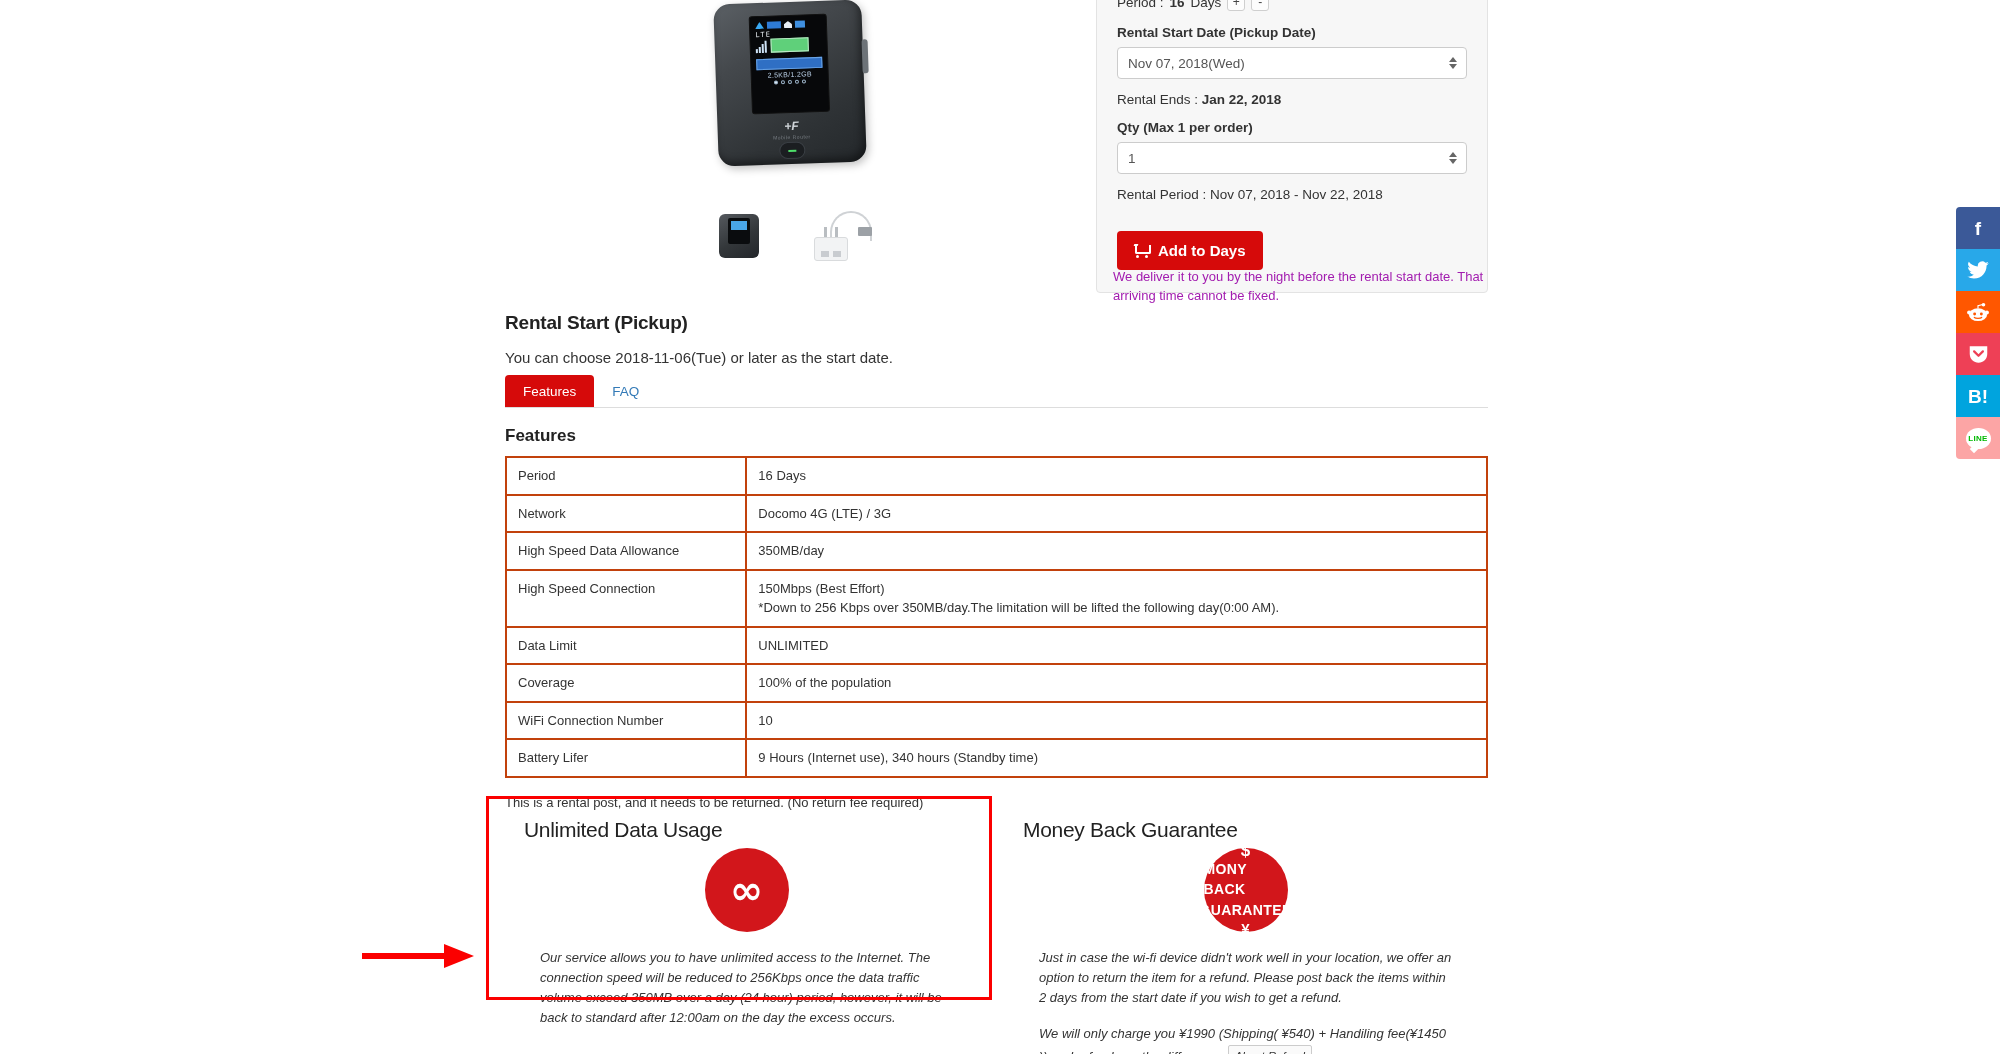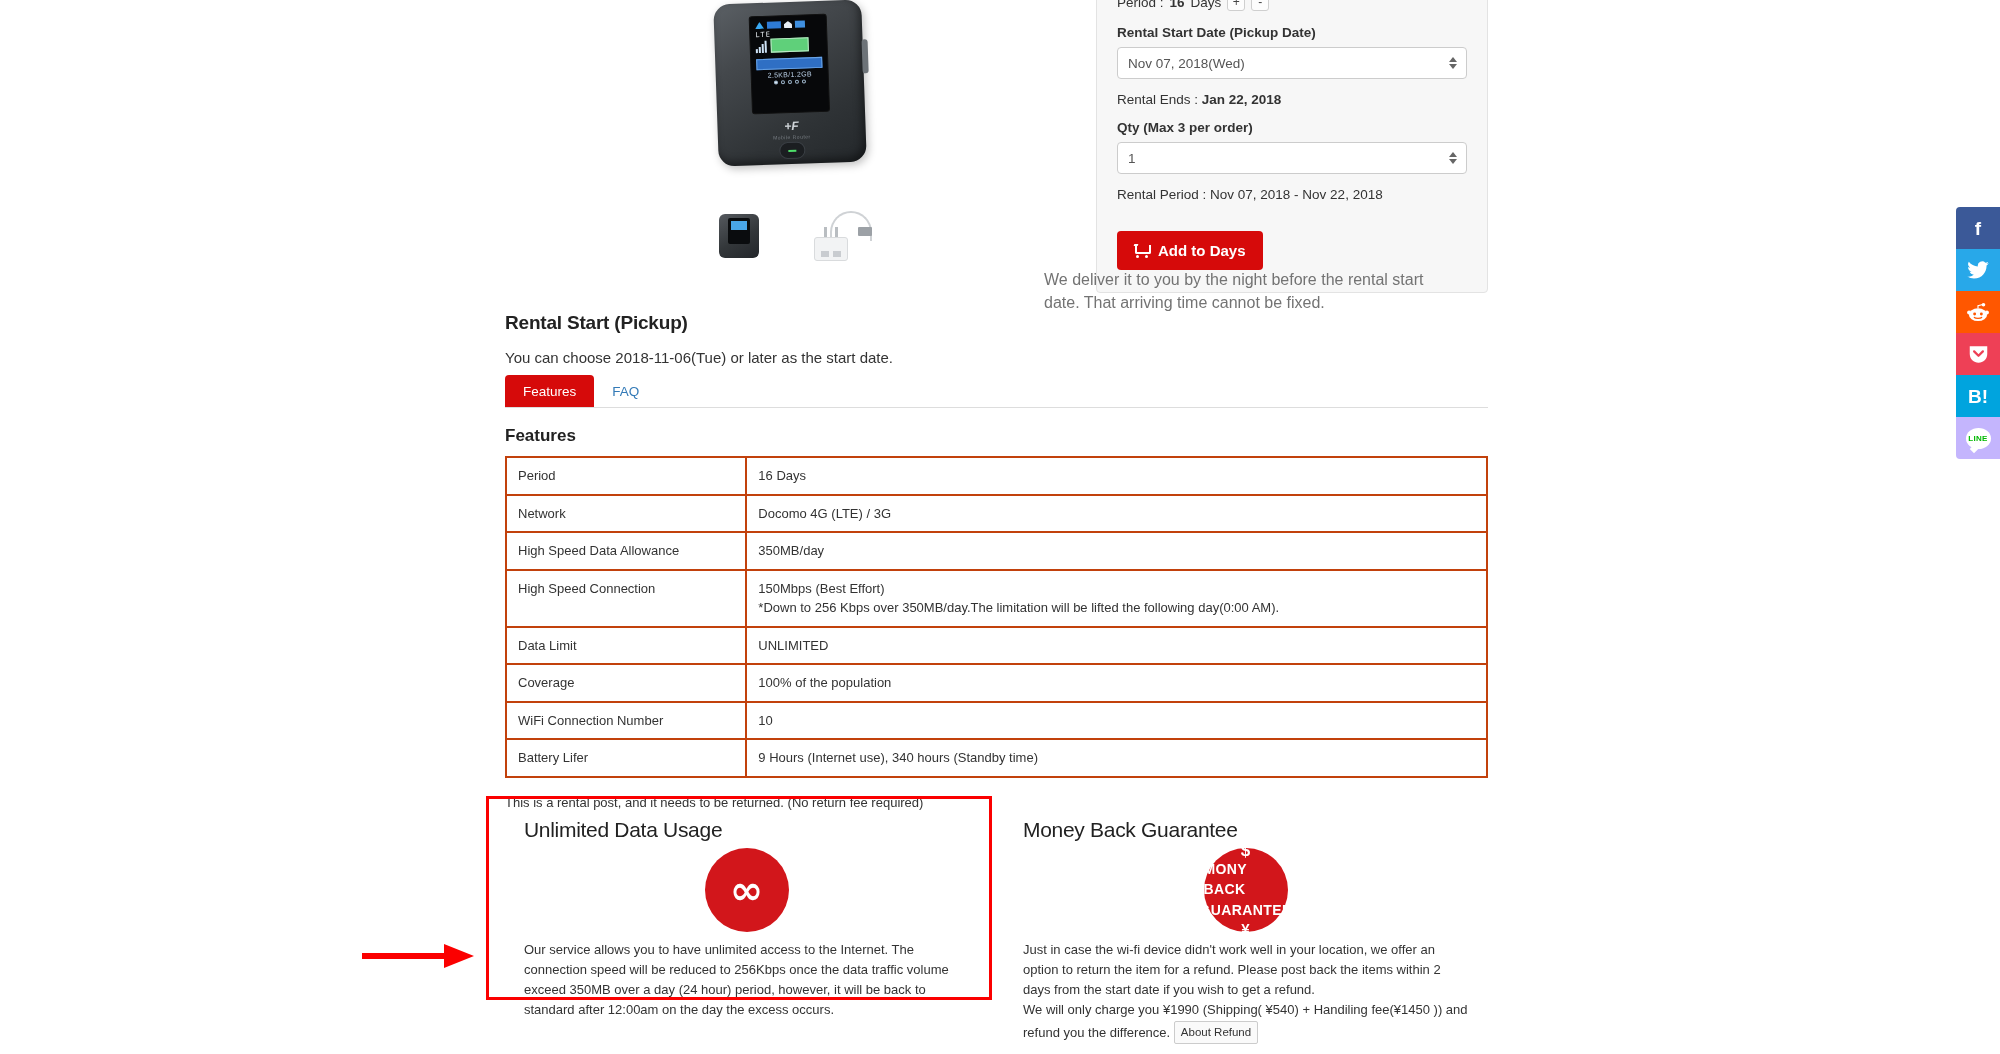--- a/index.html
+++ b/index.html
@@ -144,22 +144,22 @@
   }
   .cart-icon:after{
     content:"";position:absolute;left:0;top:0px;width:4px;height:2px;background:#fff;
     transform:skewX(-20deg);
   }
   .cart-wheels{position:absolute;left:2px;bottom:0;width:12px;height:3px;}
   .cart-wheels i{position:absolute;width:3px;height:3px;border-radius:50%;background:#fff;}
   .cart-wheels i:first-child{left:0}.cart-wheels i:last-child{right:0}
 
   .deliver-note{
-    position:absolute;left:1044px;top:268px;width:392px;
-    font-size:16px;line-height:1.45;color:#737373;
+    position:absolute;left:1113px;top:268px;width:392px;
+    font-size:13px;line-height:1.45;color:#a21caf;
   }
 
   
   .content {
     position:absolute; left:505px; top:312px; width:983px;
   }
   h2.sec-title{ font-size:19px;font-weight:bold;color:#222;margin:0 0 11px 0;letter-spacing:-.2px;}
   .sub-note{ font-size:15px;color:#333;margin:15px 0 9px 0;}
   .tabs{ display:flex; align-items:flex-end; border-bottom:1px solid #dddddd;}
   .tab{
@@ -180,21 +180,21 @@
   .promo h2{ font-size:21px;font-weight:normal;color:#222;margin:0 0 6px 0;letter-spacing:-.3px;}
   .badge-wrap{ display:flex;justify-content:center;margin:4px 0 8px 0;}
   .badge{
     width:84px;height:84px;border-radius:50%;background:#d2161b;
     display:flex;flex-direction:column;align-items:center;justify-content:center;color:#fff;
   }
   .badge .inf{ font-size:40px;line-height:.7;font-weight:bold;font-family:"DejaVu Sans", sans-serif;}
   .badge .dollar{ font-size:17px;font-weight:bold;line-height:1;margin-top:-2px;}
   .badge .mb1,.badge .mb2{ font-size:14px;font-weight:bold;letter-spacing:.4px;line-height:1.45;}
   .badge .yen{ font-size:15px;font-weight:bold;line-height:1;margin-top:1px;}
-  .promo p{ font-size:13px;line-height:1.55;color:#333;margin:0;}
+  .promo p{ font-size:13px;line-height:1.55;color:#333;margin:16px;font-style:italic;}
   .inline-btn{
     display:inline-block;font-size:11.5px;padding:2px 6px;
     border:1px solid #cccccc;background:#fafafa;color:#333;border-radius:2px;
     cursor:pointer;vertical-align:1px;
   }
 
   
   .hl-box{
     position:absolute; left:486px; top:796px; width:506px; height:204px;
     border:3px solid #fb0000; pointer-events:none;
@@ -212,21 +212,21 @@
   }
   .social a{
     height:42px;display:flex;align-items:center;justify-content:center;
     color:#fff;font-weight:bold;font-size:19px;text-decoration:none;cursor:pointer;
   }
   .s-fb{background:#3b5998;}
   .s-tw{background:#28a8e9;}
   .s-rd{background:#ff5700;}
   .s-pk{background:#ee4056;}
   .s-ht{background:#00a4de;font-size:17px;}
-  .s-ln{background:#c4b5fd;}
+  .s-ln{background:#fca5a5;}
   .glyph{display:block;line-height:1;}
   .line-bubble{
     width:25px;height:21px;border-radius:50%;background:#fff;
     display:flex;align-items:center;justify-content:center;position:relative;
   }
   .line-bubble span{ color:#00b900;font-size:8px;font-weight:bold;letter-spacing:.3px;}
   .line-bubble:after{content:"";position:absolute;left:5px;bottom:-3px;width:6px;height:6px;background:#fff;transform:rotate(45deg);}
 </style>
 </head>
 <body>
@@ -303,21 +303,21 @@
           <i></i>
           <i></i>
         </span>
     </div>
 
     <div class="plain-line">
       <span>Rental Ends :</span>
       <b>Jan 22, 2018</b>
     </div>
 
-    <div class="field-label">Qty (Max 3 per order)</div>
+    <div class="field-label">Qty (Max 1 per order)</div>
     <div class="select-box">
       <span>1</span>
       <span class="caret">
           <i></i>
           <i></i>
         </span>
     </div>
 
     <div class="plain-line">Rental Period : Nov 07, 2018 - Nov 22, 2018</div>
 

